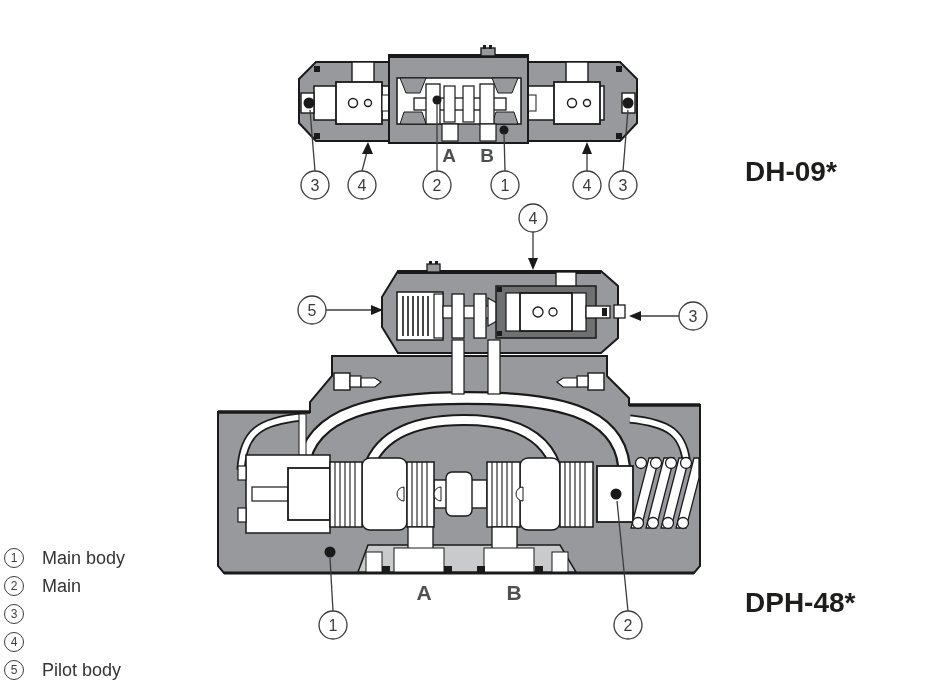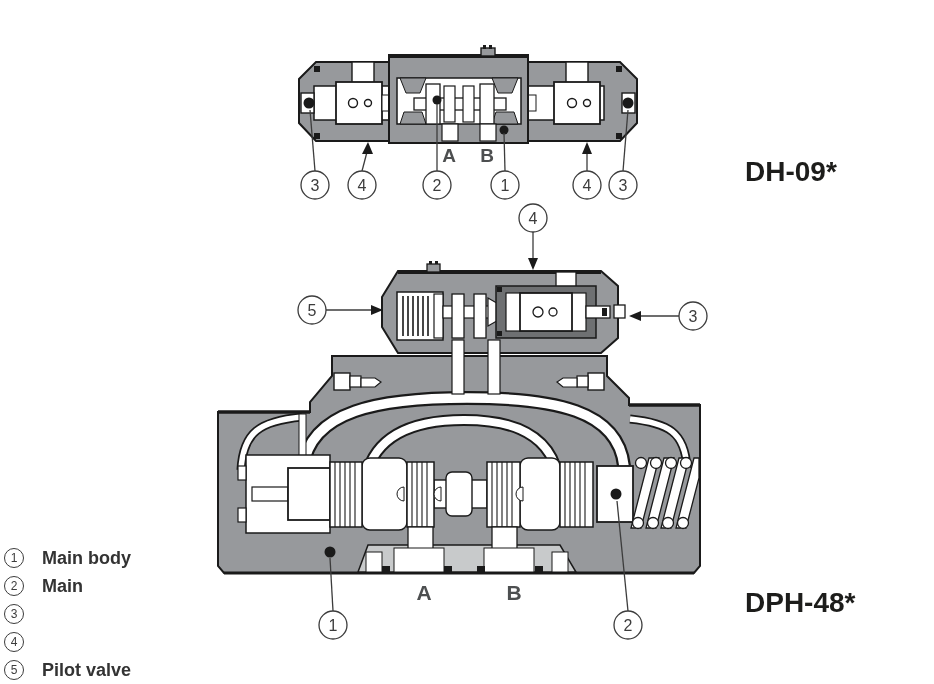--- a/index.html
+++ b/index.html
@@ -8,21 +8,21 @@
   svg{position:absolute;left:0;top:0;}
   svg text{font-family:"Liberation Sans",sans-serif;}
   .callout-num{font-size:16px;fill:#3c3c3c;}
   .port-label{font-weight:bold;fill:#4d4f50;}
   .model-label{font-size:28px;font-weight:bold;fill:#1d1d1b;}
   .legend{position:absolute;left:4px;top:544px;display:flex;flex-direction:column;}
   .legend-row{display:flex;align-items:center;height:28px;}
   .legend-circle{width:18px;height:18px;border:1.4px solid #3c3c3c;border-radius:50%;
     display:flex;align-items:center;justify-content:center;font-size:12px;color:#3c3c3c;
     flex:0 0 auto;}
-  .legend-label{margin-left:18px;font-size:18px;color:#333;white-space:nowrap;font-weight:bold;}
+  .legend-label{margin-left:18px;font-size:18px;color:#333;white-space:nowrap;}
 </style>
 </head>
 <body>
 
 <div class="stage">
 <svg width="934" height="684" viewBox="0 0 934 684">
 
   <g>
 
     <g>
@@ -308,16 +308,16 @@
     <span class="legend-label">Main</span>
   </div>
   <div class="legend-row">
     <span class="legend-circle">3</span>
   </div>
   <div class="legend-row">
     <span class="legend-circle">4</span>
   </div>
   <div class="legend-row">
     <span class="legend-circle">5</span>
-    <span class="legend-label">Pilot valve</span>
+    <span class="legend-label">Pilot body</span>
   </div>
 </div>
 </div>
 
 </body></html>

